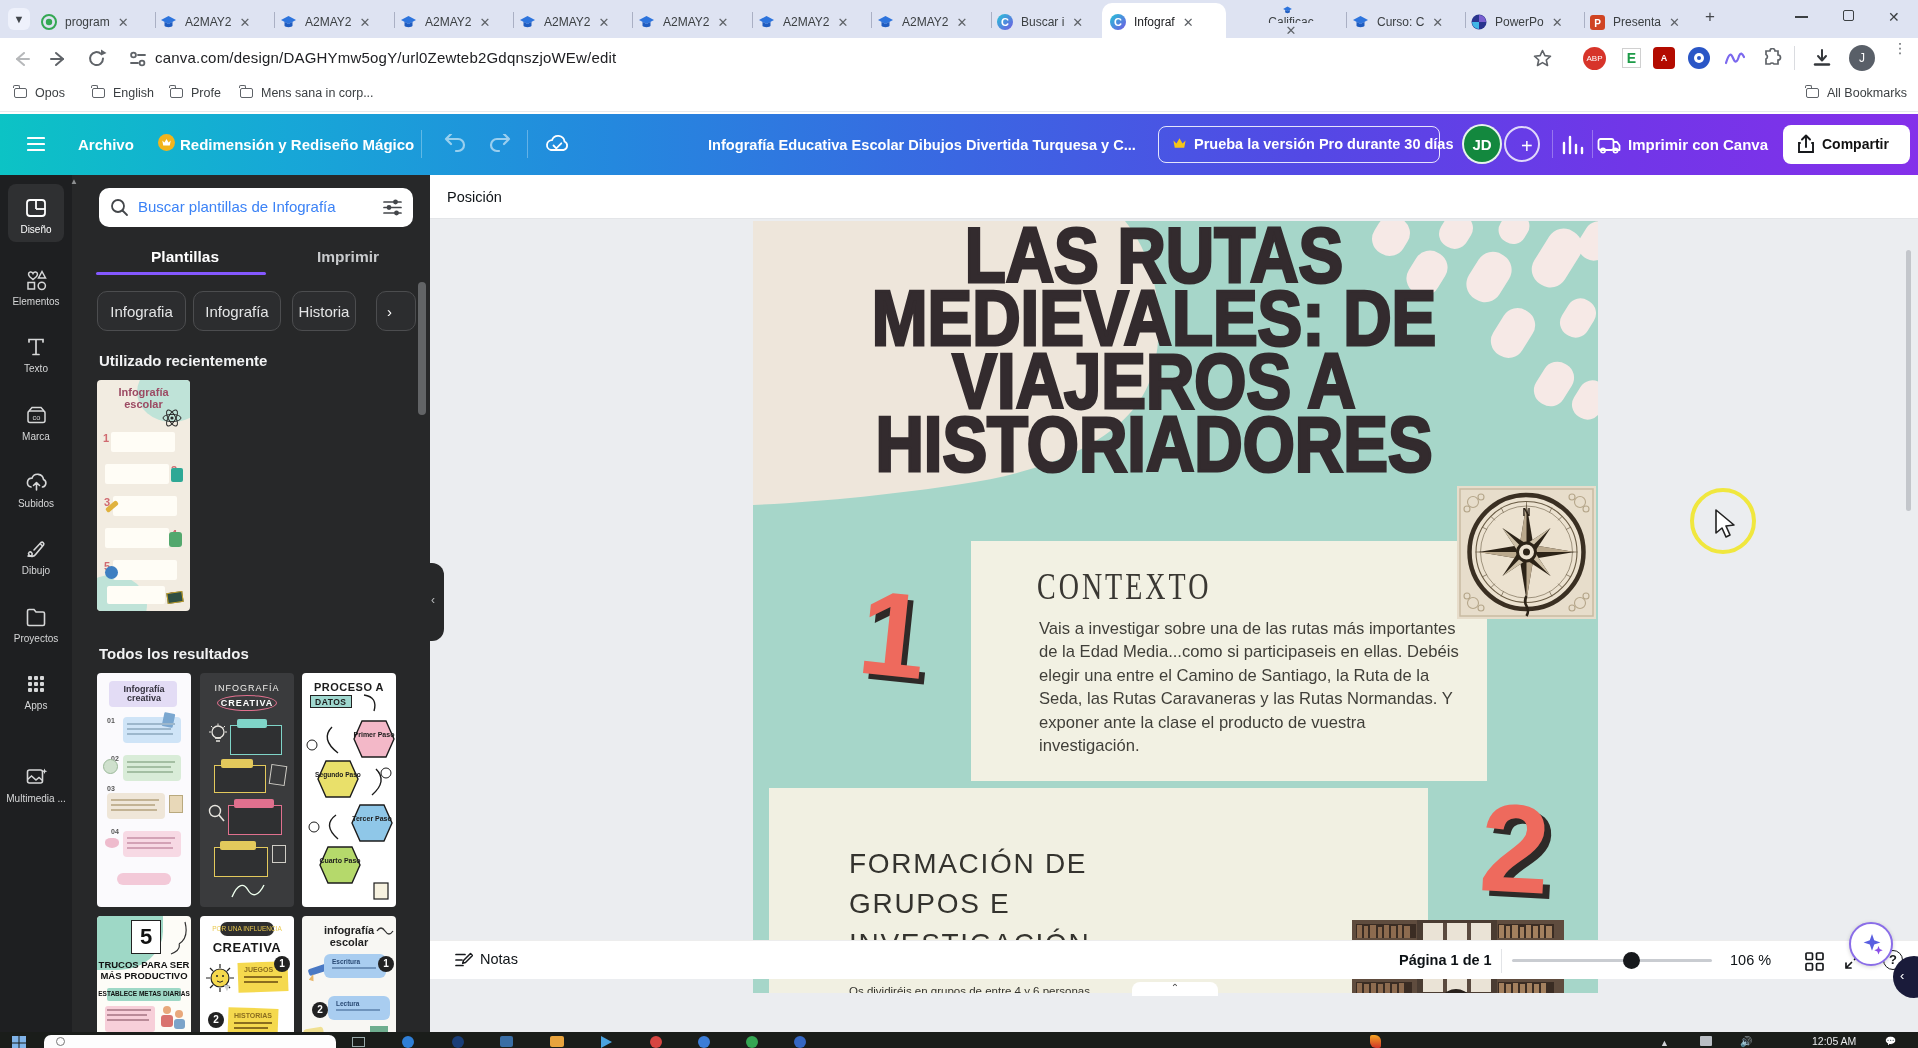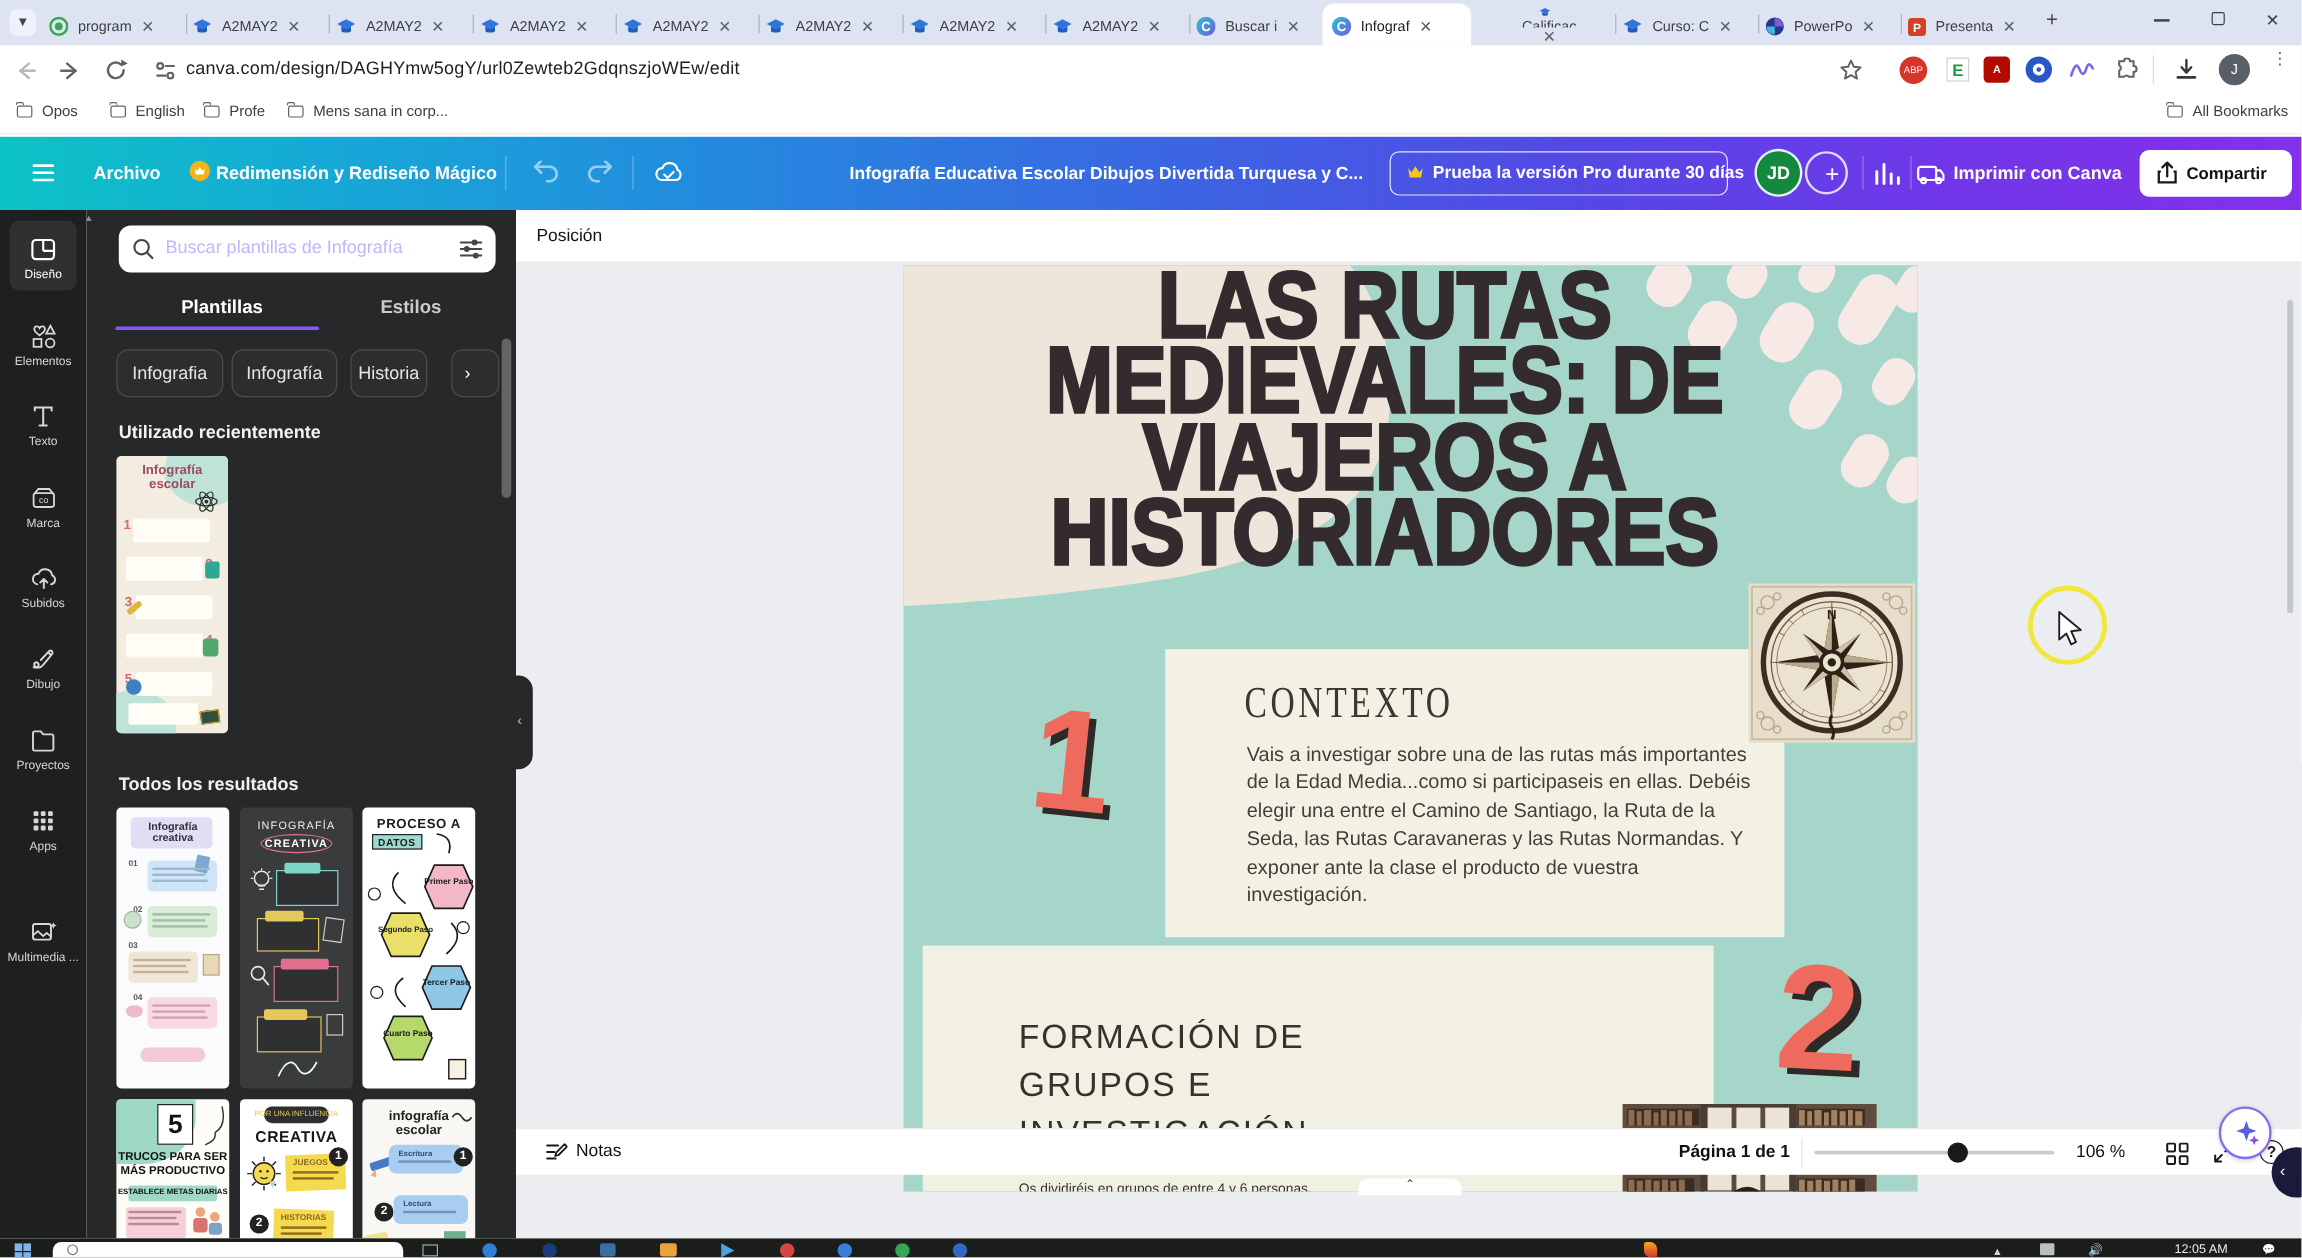--- a/index.html
+++ b/index.html
@@ -558,35 +558,35 @@
           <path d="M20.5,3.5 l.8,2 2,.8 -2,.8 -.8,2 -.8,-2 -2,-.8 2,-.8 z" fill="#d6d7d8"></path>
         </svg>Multimedia ...</div>
 </div>
 <div id="panel" class="abs">
       <div class="abs" style="left:0;top:-3px;width:358px;height:863px;">
 <div class="abs" style="left:27px;top:16px;width:314px;height:39px;background:#fff;border-radius:10px;"></div>
 <svg class="abs" style="left:38px;top:26px;" width="19" height="19" viewBox="0 0 19 19">
           <circle cx="8" cy="8" r="6" fill="none" stroke="#43464a" stroke-width="1.8"></circle>
           <line x1="12.5" y1="12.5" x2="17" y2="17" stroke="#43464a" stroke-width="1.8" stroke-linecap="round"></line>
         </svg>
-<div class="abs" style="left:66px;top:26px;color:#c4b5fd;font-size:15px;">Buscar plantillas de Infografía</div>
+<div class="abs" style="left:66px;top:26px;color:#3b82f6;font-size:15px;">Buscar plantillas de Infografía</div>
 <svg class="abs" style="left:310px;top:25px;" width="21" height="21" viewBox="0 0 21 21">
           <g stroke="#43464a" stroke-width="1.7" stroke-linecap="round">
             <line x1="2" y1="5" x2="19" y2="5"></line>
             <line x1="2" y1="10.5" x2="19" y2="10.5"></line>
             <line x1="2" y1="16" x2="19" y2="16"></line>
           </g>
           <g fill="#43464a">
             <circle cx="13.5" cy="5" r="2.4"></circle>
             <circle cx="7" cy="10.5" r="2.4"></circle>
             <circle cx="14.5" cy="16" r="2.4"></circle>
           </g>
         </svg>
 <div class="abs" style="left:79px;top:76px;color:#fff;font-weight:bold;font-size:15.5px;">Plantillas</div>
-<div class="abs" style="left:245px;top:76px;color:#c9cbcd;font-weight:bold;font-size:15.5px;">Estilos</div>
+<div class="abs" style="left:245px;top:76px;color:#c9cbcd;font-weight:bold;font-size:15.5px;">Imprimir</div>
 <div class="abs" style="left:24px;top:100px;width:170px;height:3px;background:#8458ff;border-radius:2px;"></div>
 <div class="chip" style="left:25px;top:119px;width:89px;">Infografia</div>
 <div class="chip" style="left:121px;top:119px;width:88px;">Infografía</div>
 <div class="chip" style="left:220px;top:119px;width:64px;text-align:center;">Historia</div>
 <div class="chip" style="left:304px;top:119px;width:40px;color:#fff;justify-content:flex-start;padding-left:10px;">›</div>
 <div class="phead" style="left:27px;top:180px;">Utilizado recientemente</div>
 <div class="phead" style="left:27px;top:473px;">Todos los resultados</div>
 
 <div class="thumb" style="left:25px;top:208px;width:93px;height:231px;background:#f2ece1;">
   <div class="abs" style="left:40px;top:-18px;width:70px;height:60px;border-radius:50%;background:#bfe3d8;"></div>

